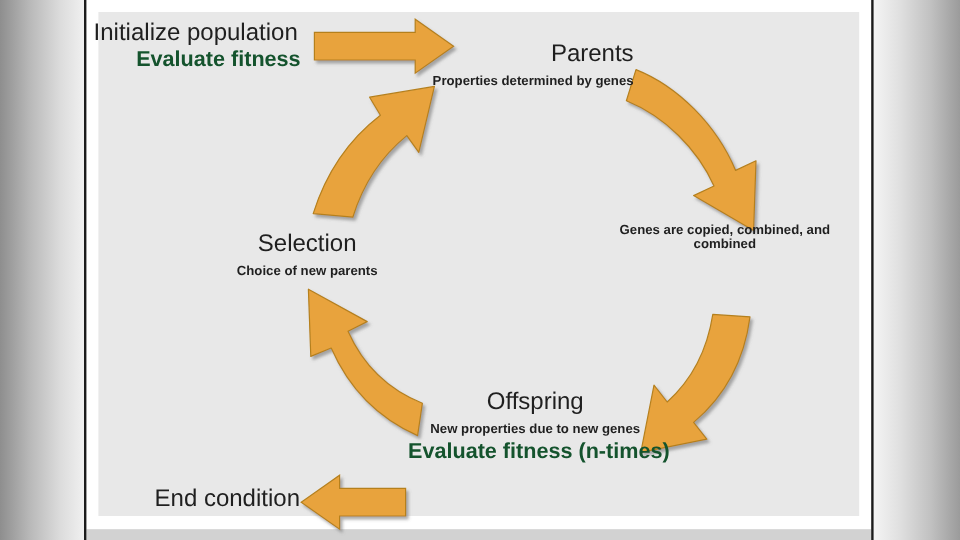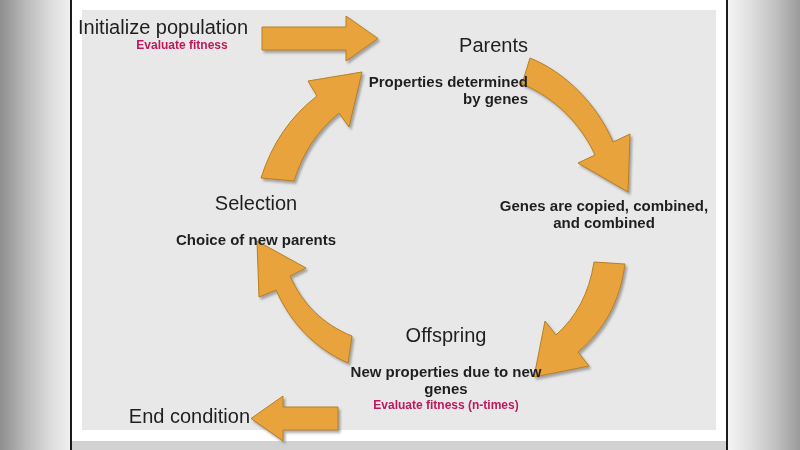--- a/index.html
+++ b/index.html
@@ -91,29 +91,29 @@
     color: #1a1a1a;
     line-height: 1.12;
   }
   .node .title {
     font-size: 20px;
     font-weight: 400;
     color: #1f1f1f;
     white-space: nowrap;
   }
   .node .sub {
-    font-size: 15px;
+    font-size: 11px;
     font-weight: 700;
     color: #1f1f1f;
-    margin-top: 18px;
+    margin-top: 6px;
   }
   .node .fitness {
-    font-size: 12px;
+    font-size: 18px;
     font-weight: 700;
-    color: #be185d;
+    color: #14532d;
     margin-top: 1px;
     white-space: nowrap;
   }
 
   
   #node-initialize {
     left: 78px;
     top: 16px;
     width: 190px;
     text-align: left;

